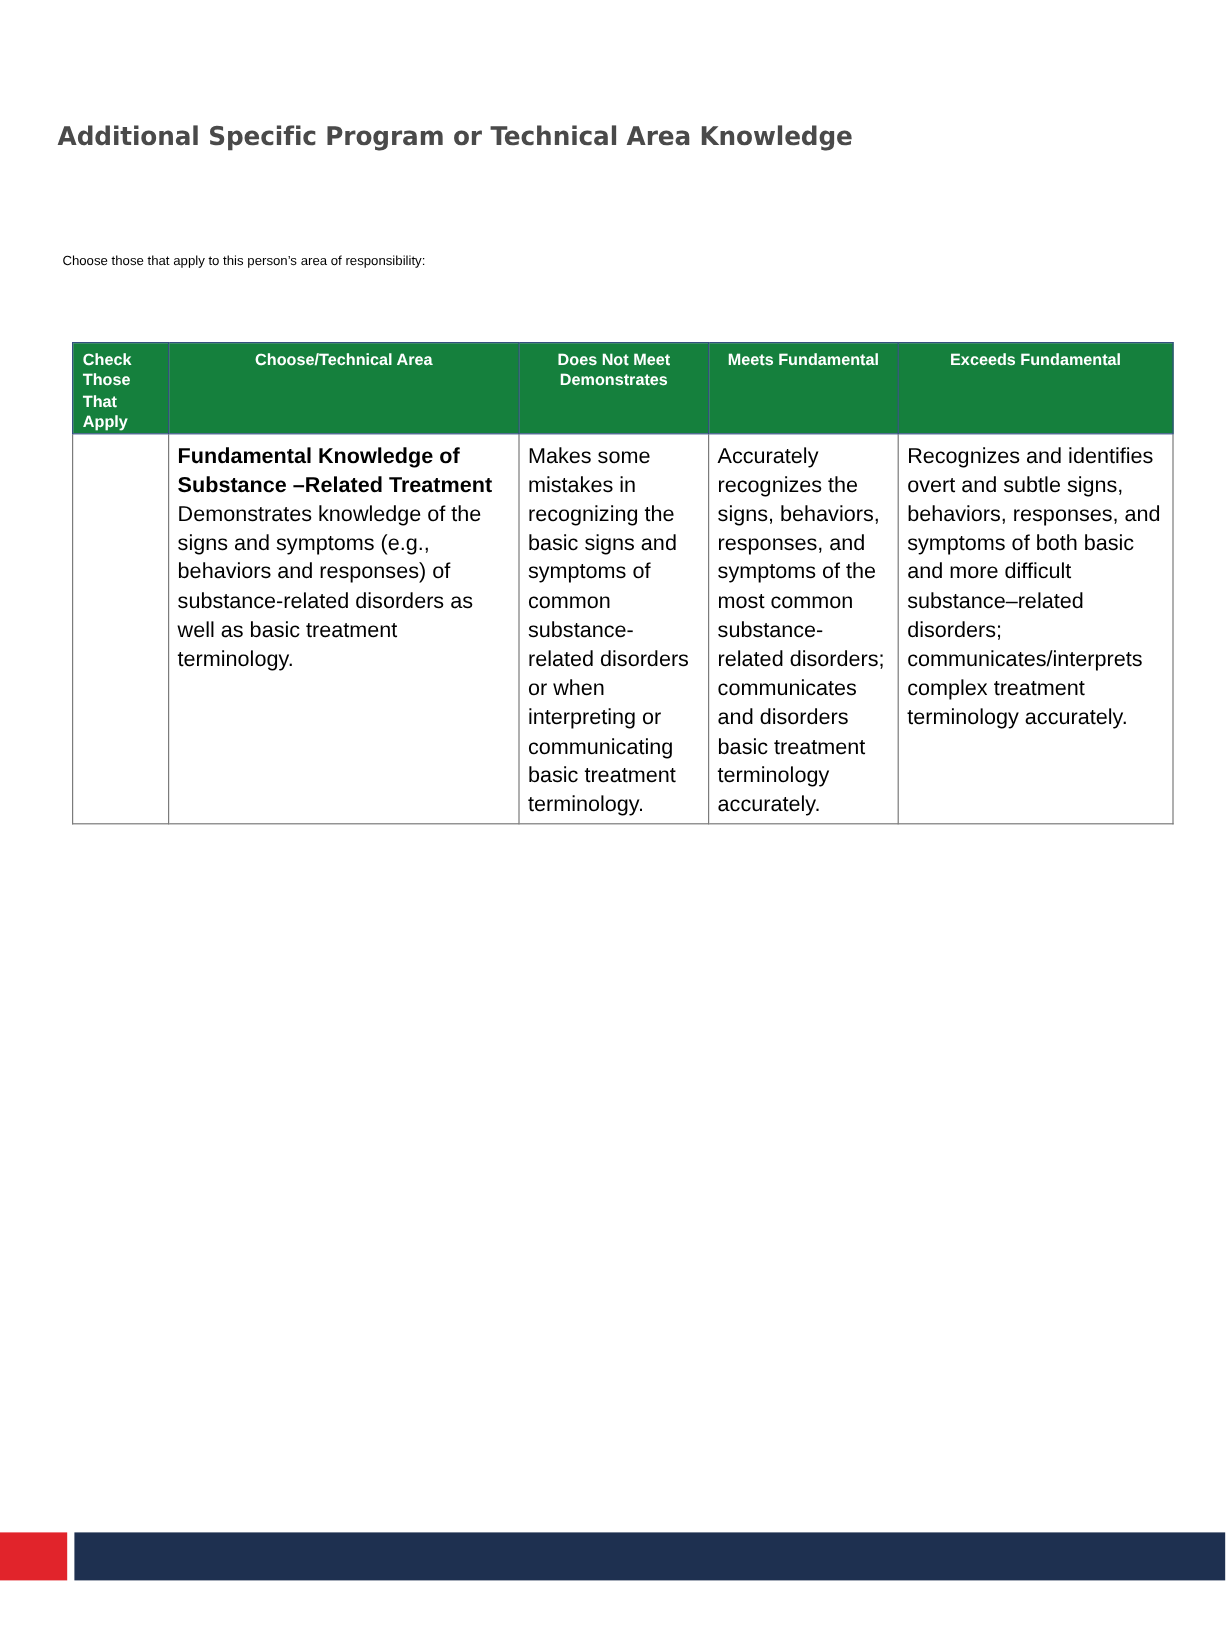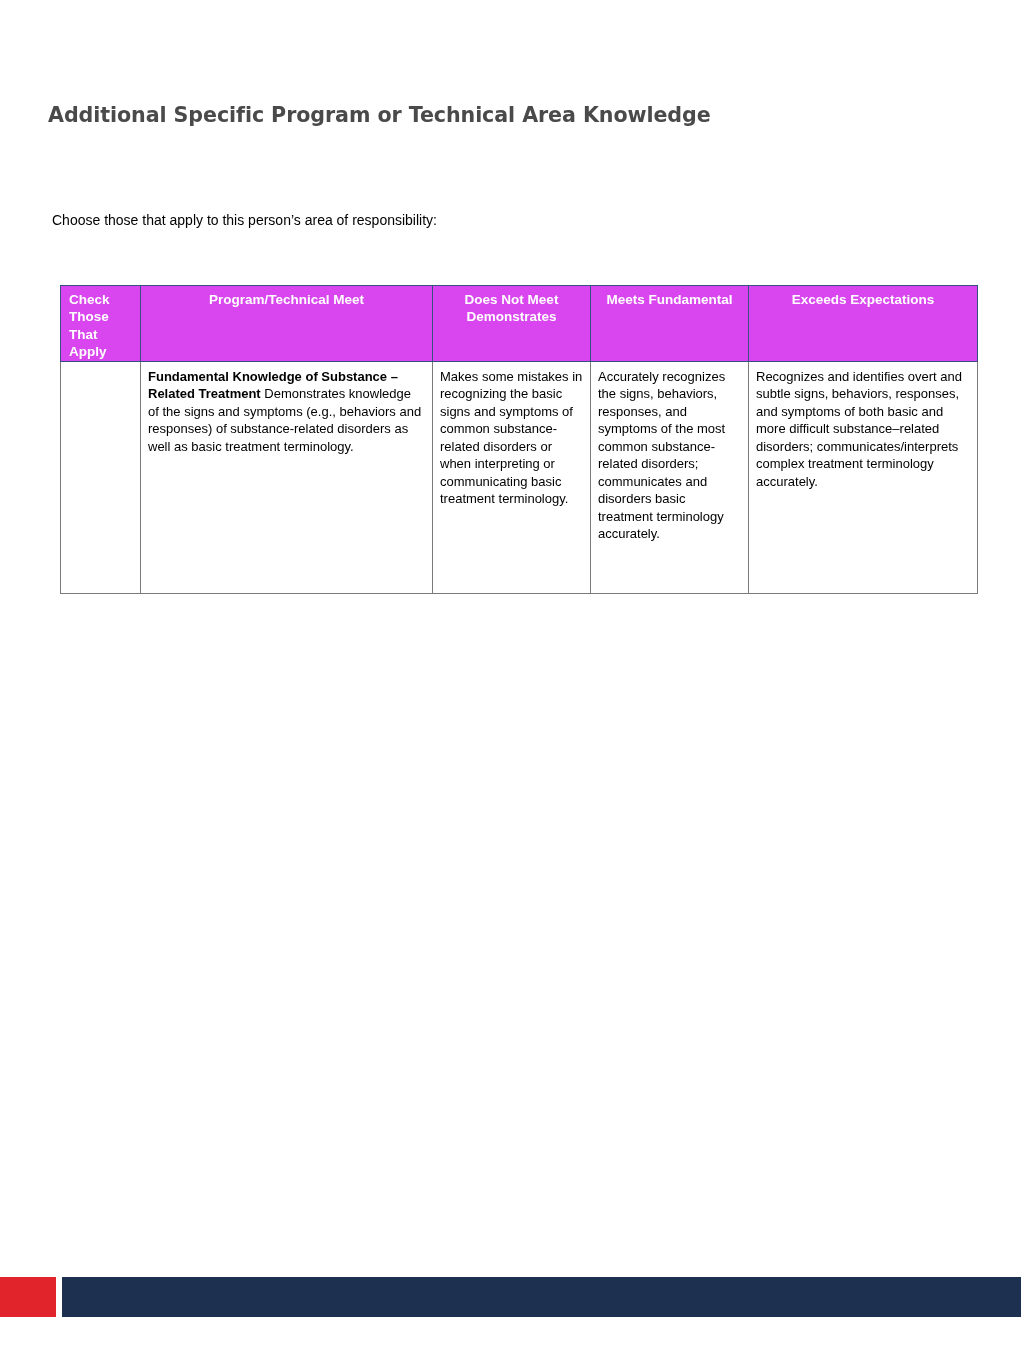--- a/index.html
+++ b/index.html
@@ -28,42 +28,42 @@
     white-space: nowrap;
     transform: scaleX(0.96);
     transform-origin: left center;
   }
 
   
   .intro-line {
     position: absolute;
     left: 52px;
     top: 212px;
-    font-size: 14px;
+    font-size: 11px;
     color: #000000;
     white-space: nowrap;
   }
 
   
   .rubric-table {
     position: absolute;
     left: 60px;
     top: 285px;
     width: 917px;
     border-collapse: collapse;
     table-layout: fixed;
   }
   .rubric-table col.c-check   { width: 80px;  }
   .rubric-table col.c-area    { width: 292px; }
   .rubric-table col.c-dnm     { width: 158px; }
   .rubric-table col.c-meets   { width: 158px; }
   .rubric-table col.c-exceeds { width: 229px; }
 
   .rubric-table thead th {
-    background: #d946ef;
+    background: #15803d;
     color: #ffffff;
     font-size: 13.5px;
     font-weight: bold;
     line-height: 1.29;
     vertical-align: top;
     padding: 5px 4px 0 4px;
     border: 1px solid #33507f;
     height: 66px;
     box-sizing: border-box;
   }
@@ -71,21 +71,21 @@
     text-align: left;
     padding-left: 8px;
   }
   .rubric-table thead th.h-center {
     text-align: center;
   }
 
   .rubric-table tbody td {
     border: 1px solid #7b7b7b;
     vertical-align: top;
-    font-size: 13px;
+    font-size: 18px;
     line-height: 1.345;
     color: #000000;
     padding: 6px 7px 4px 7px;
     box-sizing: border-box;
     height: 232px;
   }
   .rubric-table tbody td.cell-check {
     padding: 0;
   }
   .cell-title {
@@ -124,24 +124,24 @@
   <colgroup>
     <col class="c-check">
     <col class="c-area">
     <col class="c-dnm">
     <col class="c-meets">
     <col class="c-exceeds">
   </colgroup>
   <thead>
     <tr>
       <th class="h-check">Check Those That Apply</th>
-      <th class="h-center">Program/Technical Meet</th>
+      <th class="h-center">Choose/Technical Area</th>
       <th class="h-center">Does Not Meet Demonstrates</th>
       <th class="h-center">Meets Fundamental</th>
-      <th class="h-center">Exceeds Expectations</th>
+      <th class="h-center">Exceeds Fundamental</th>
     </tr>
   </thead>
   <tbody>
     <tr>
       <td class="cell-check"></td>
       <td>
         <span class="cell-title">Fundamental Knowledge of Substance –Related Treatment</span>
         <span class="cell-body">Demonstrates knowledge of the signs and symptoms (e.g., behaviors and responses) of substance-related disorders as well as basic treatment terminology.</span>
       </td>
       <td>Makes some mistakes in recognizing the basic signs and symptoms of common substance-related disorders or when interpreting or communicating basic treatment terminology.</td>

